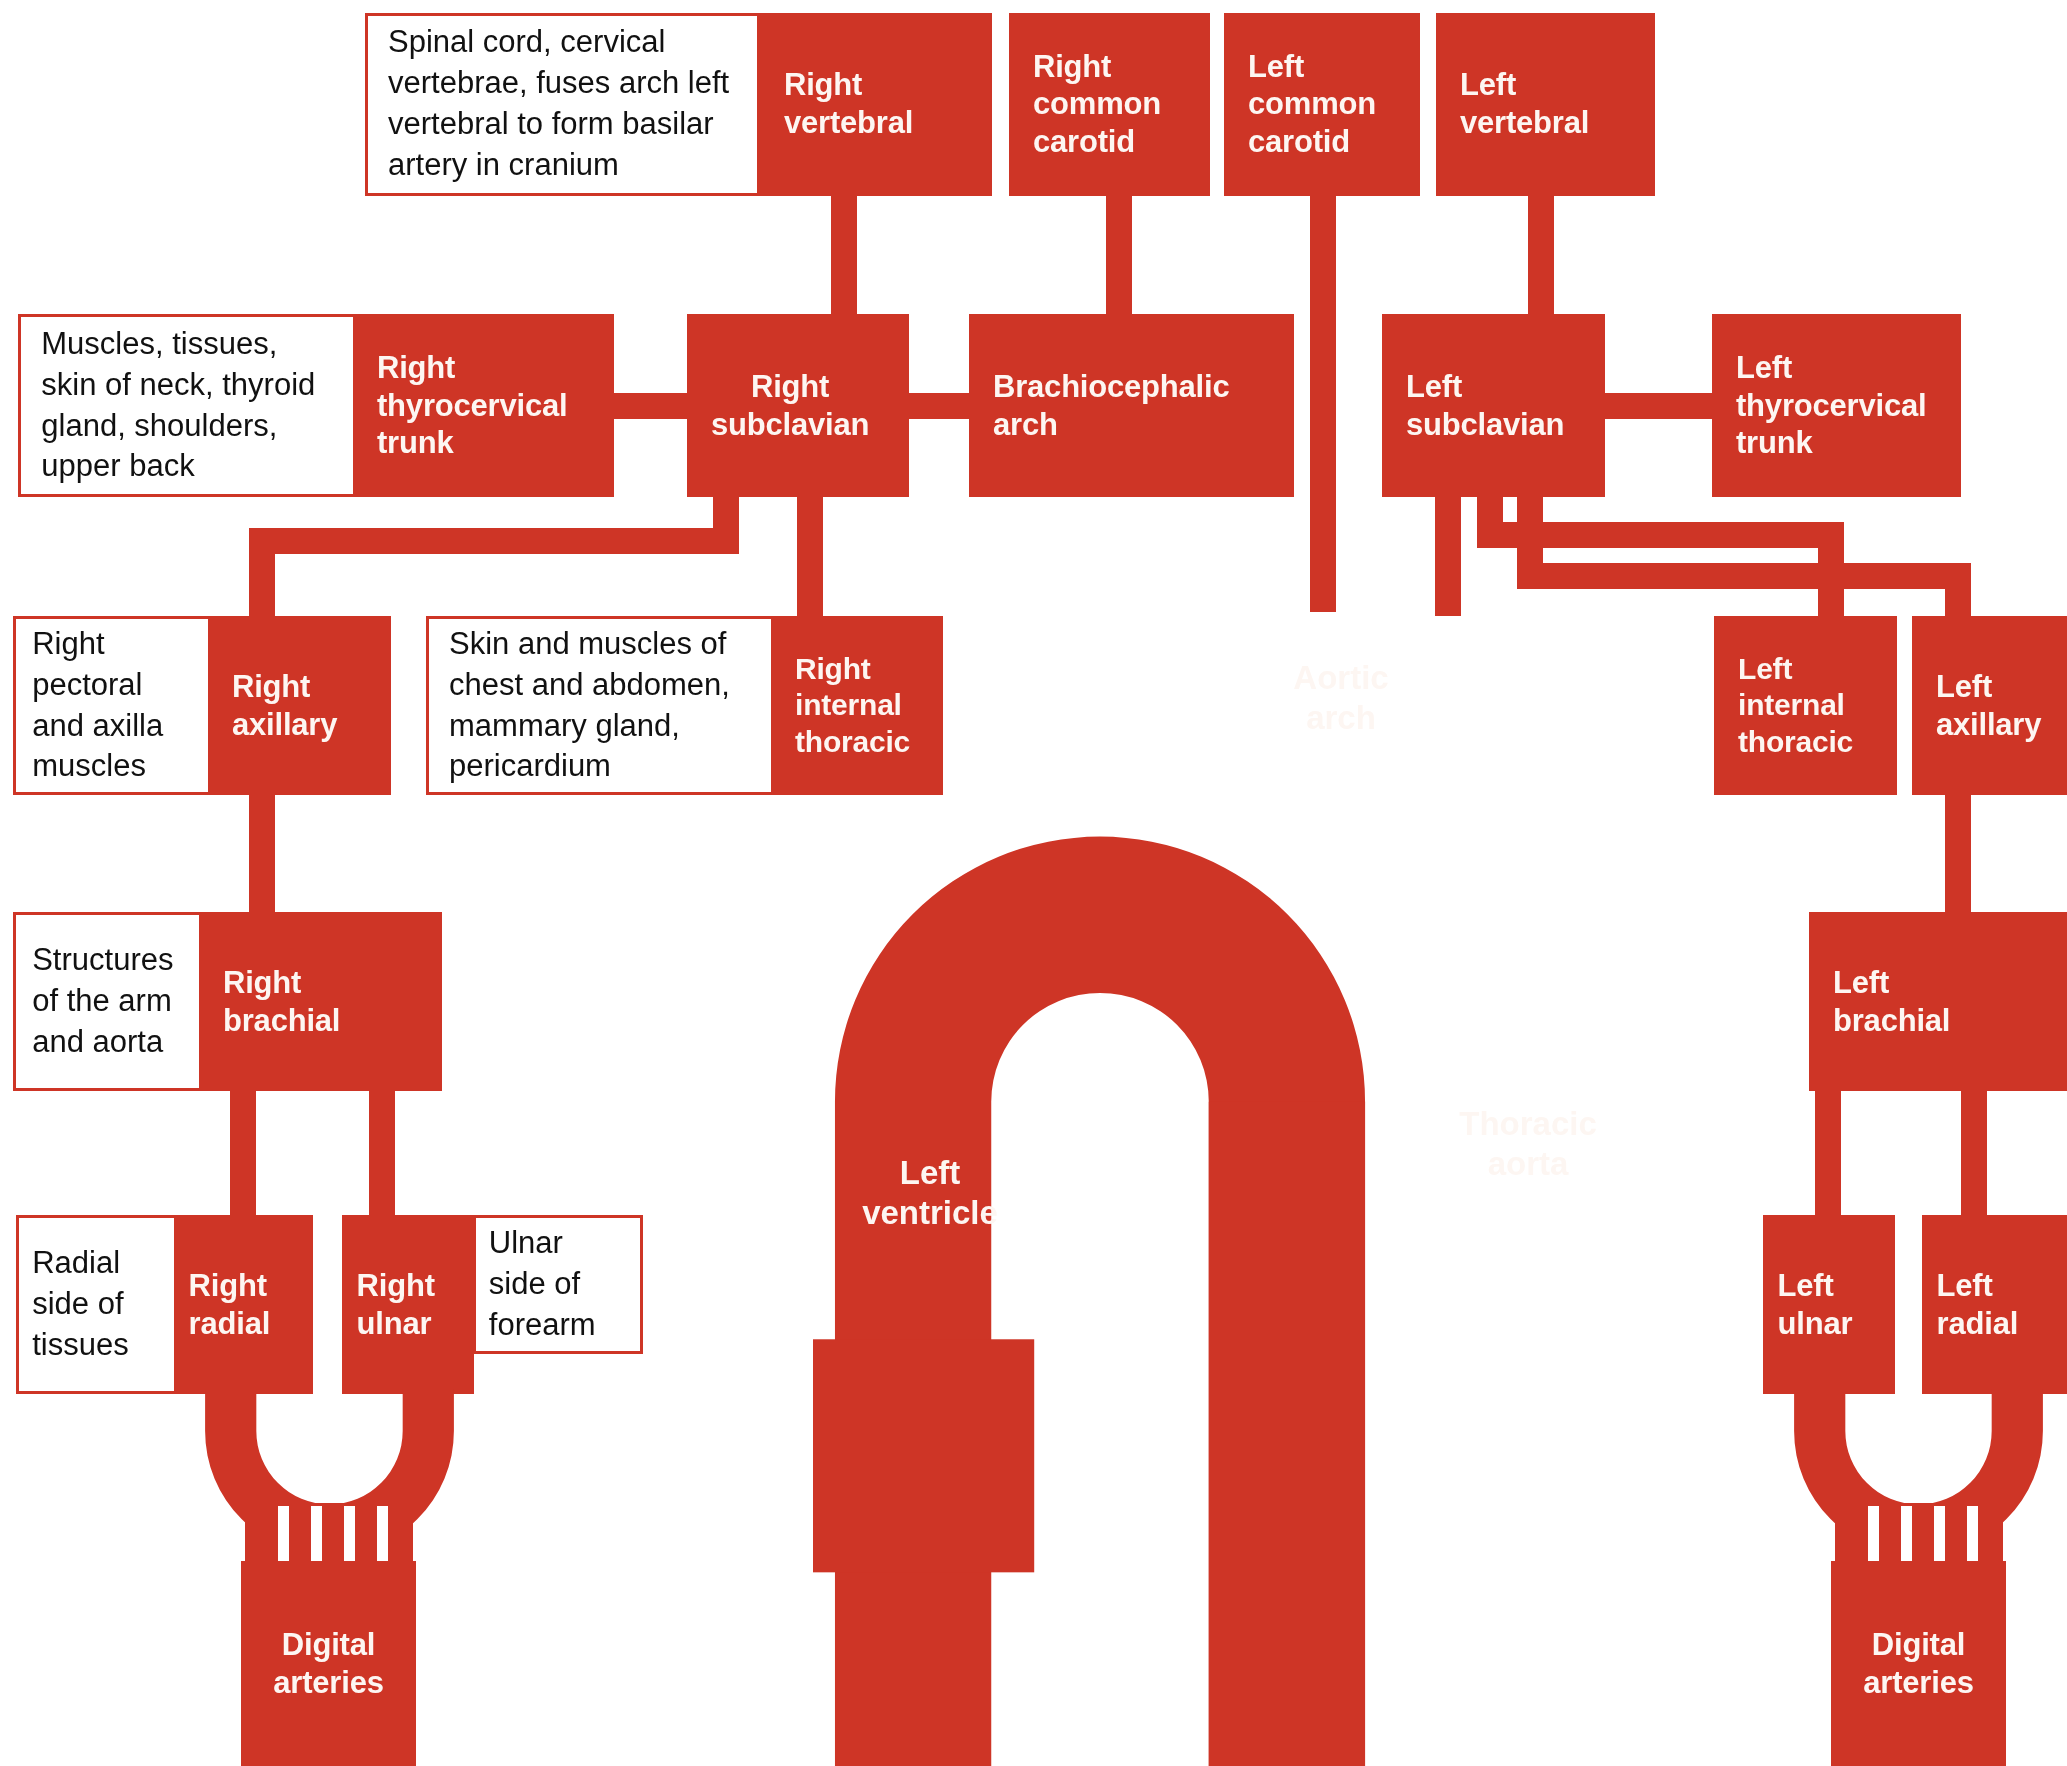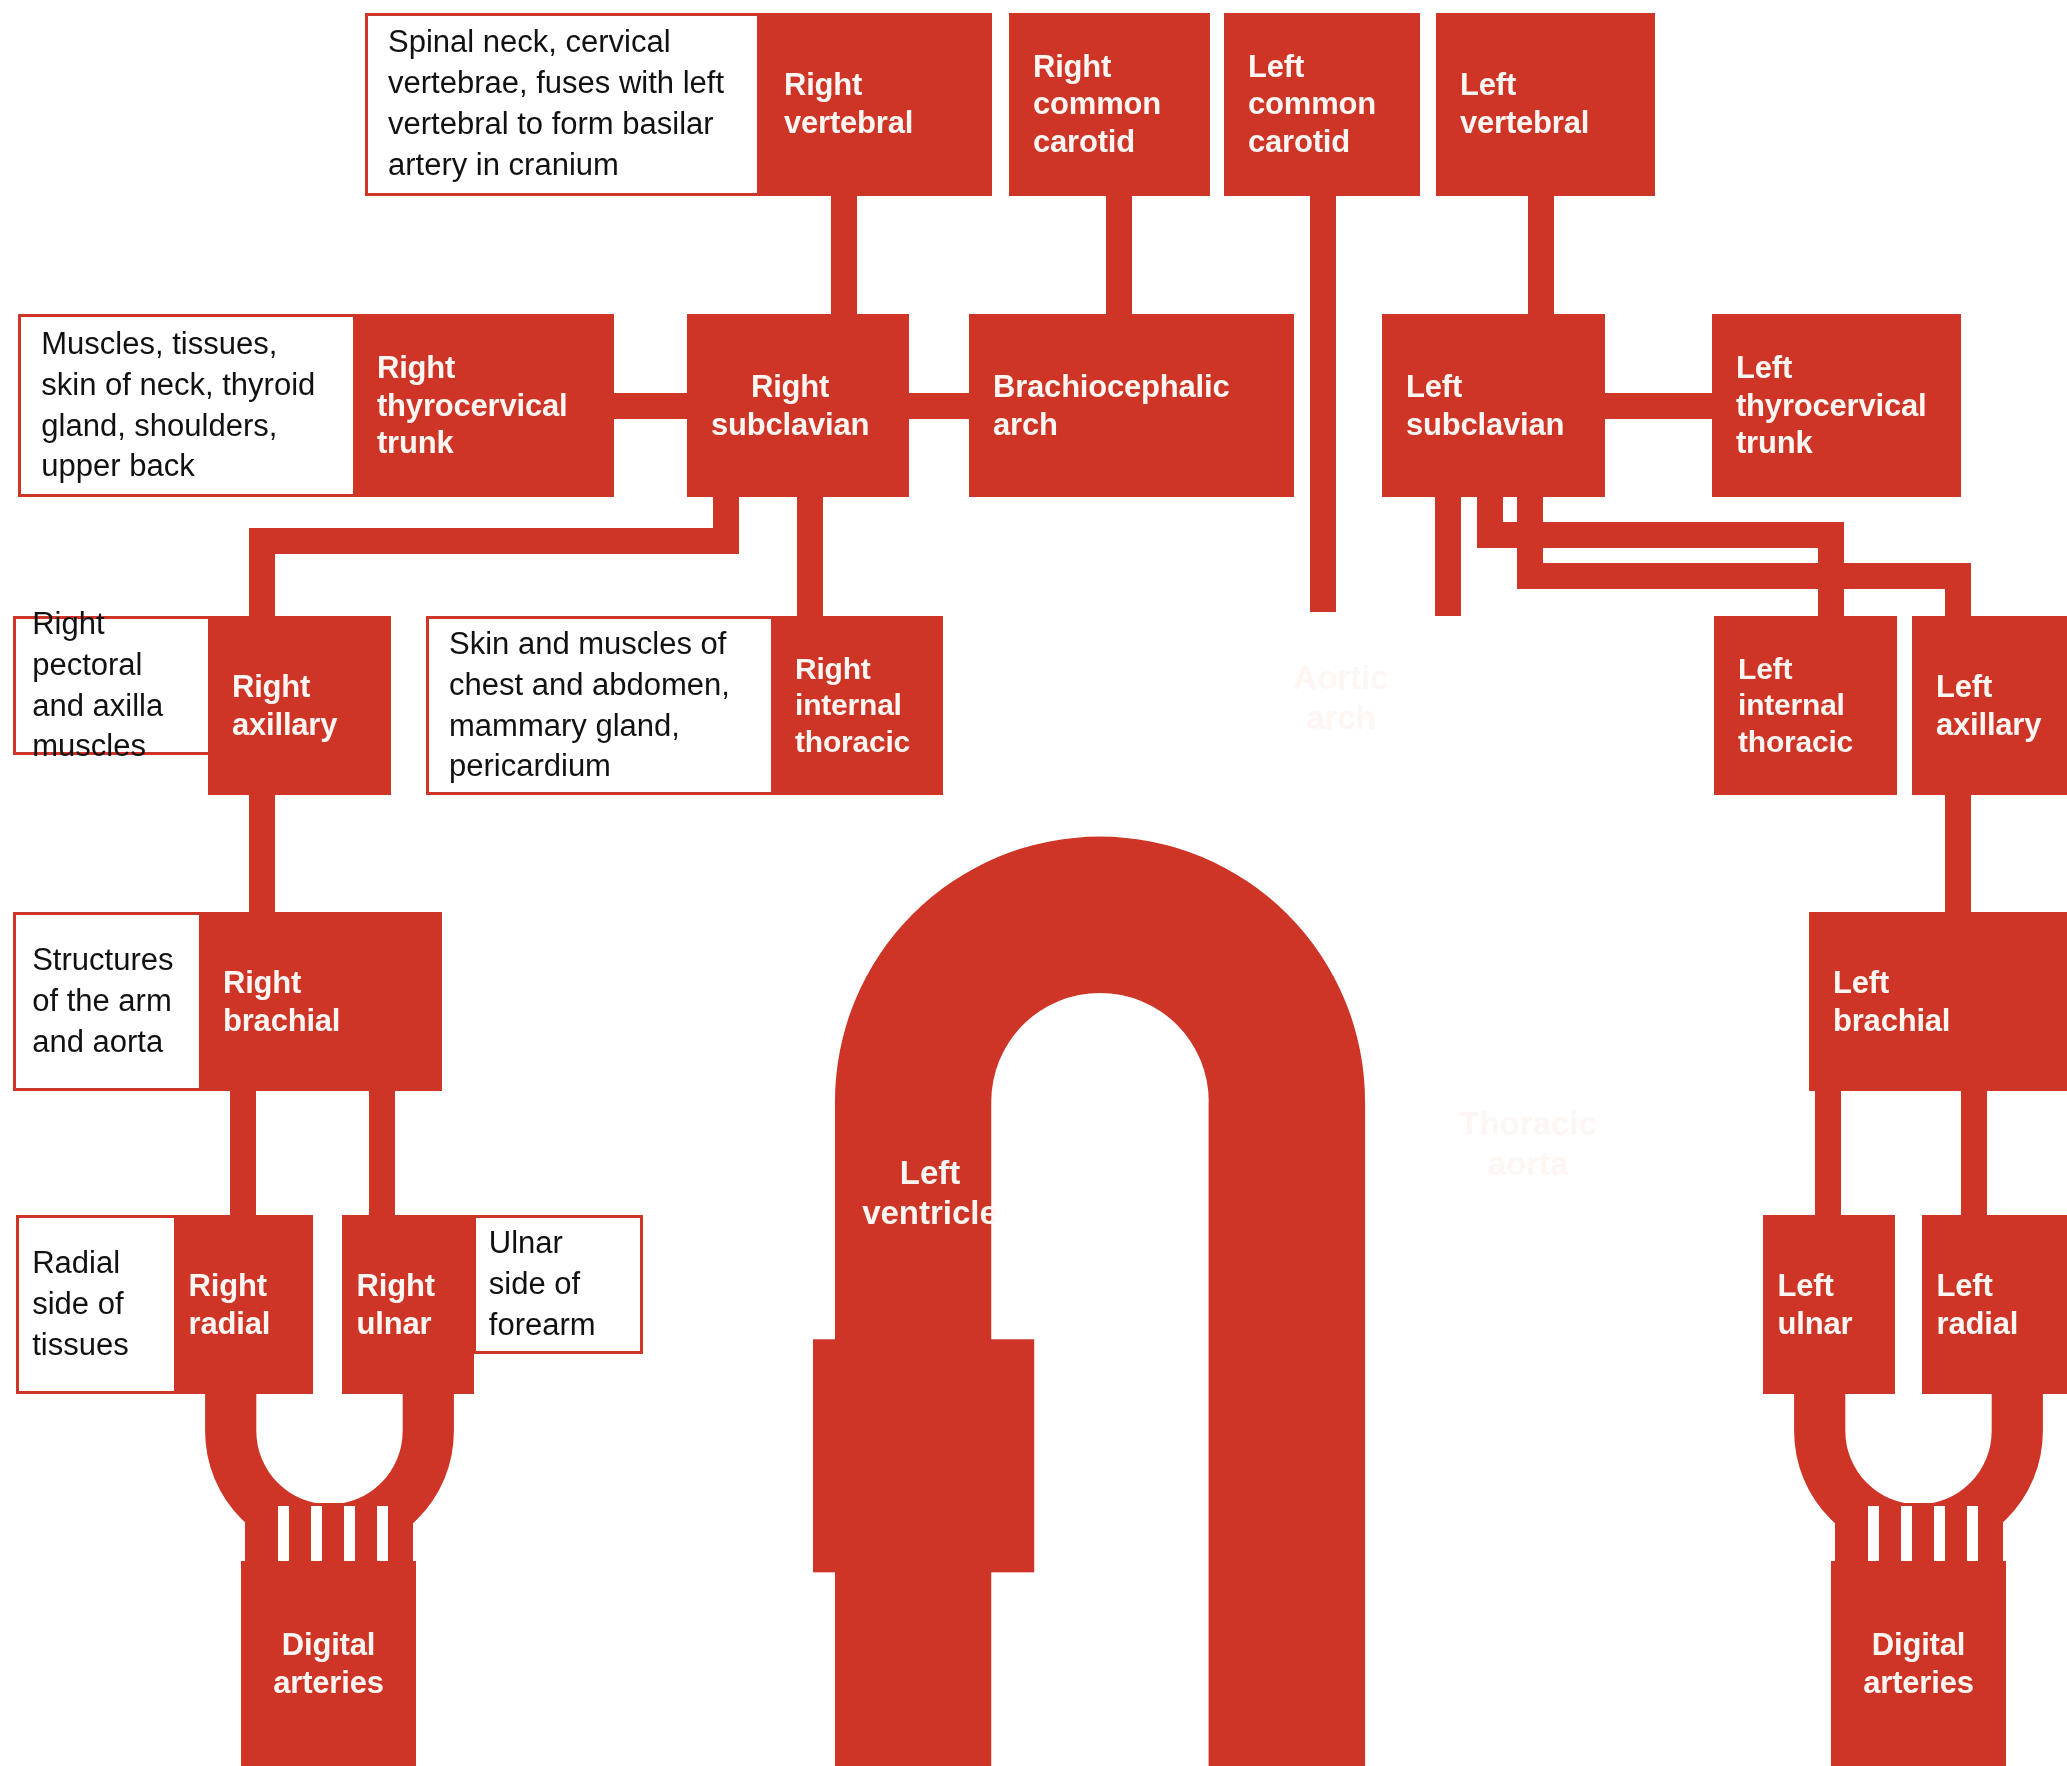--- a/index.html
+++ b/index.html
@@ -62,21 +62,21 @@
     background: #ffffff;
     width: 11px;
     top: 0;
   }
 </style>
 </head>
 <body>
 
 <div id="stage">
 
-  <div class="desc" style="left:365px; top:12.8px; width:395px; height:183px;">Spinal neck, cervical vertebrae, fuses with left vertebral to form basilar artery in cranium</div>
+  <div class="desc" style="left:365px; top:12.8px; width:395px; height:183px;">Spinal cord, cervical vertebrae, fuses arch left vertebral to form basilar artery in cranium</div>
 
   <div class="node" style="left:760px; top:12.8px; width:232px; height:183px; white-space:pre-line;">Right
 vertebral</div>
   <div class="conn" style="left:831px; top:196px; width:25.6px; height:119px;"></div>
 
   <div class="node" style="left:1009px; top:12.8px; width:201px; height:183px; white-space:pre-line;">Right
 common
 carotid</div>
   <div class="conn" style="left:1106px; top:196px; width:25.6px; height:210px;"></div>
 
@@ -122,21 +122,21 @@
 
   <div class="conn" style="left:1435px; top:497px; width:25.6px; height:119px;"></div>
   <div class="conn" style="left:1477px; top:497px; width:25.6px; height:50px;"></div>
   <div class="conn" style="left:1477px; top:522px; width:367px; height:25.6px;"></div>
   <div class="conn" style="left:1818px; top:522px; width:25.6px; height:94px;"></div>
 
   <div class="conn" style="left:1517px; top:497px; width:25.6px; height:91px;"></div>
   <div class="conn" style="left:1517px; top:563px; width:454px; height:25.6px;"></div>
   <div class="conn" style="left:1945px; top:563px; width:25.6px; height:53px;"></div>
 
-  <div class="desc" style="left:12.8px; top:616px; width:199px; height:139px; padding:0 16.4px;">Right pectoral and axilla muscles</div>
+  <div class="desc" style="left:12.8px; top:616px; width:199px; height:179px; padding:0 16.4px;">Right pectoral and axilla muscles</div>
 
   <div class="node" style="left:208px; top:616px; width:183px; height:179px; white-space:pre-line;">Right
 axillary</div>
 
   <div class="desc" style="left:426px; top:616px; width:349px; height:179px;">Skin and muscles of chest and abdomen, mammary gland, pericardium</div>
 
   <div class="node" style="left:771px; top:616px; width:172px; height:179px; white-space:pre-line; font-size:30px;">Right
 internal
 thoracic</div>
 

